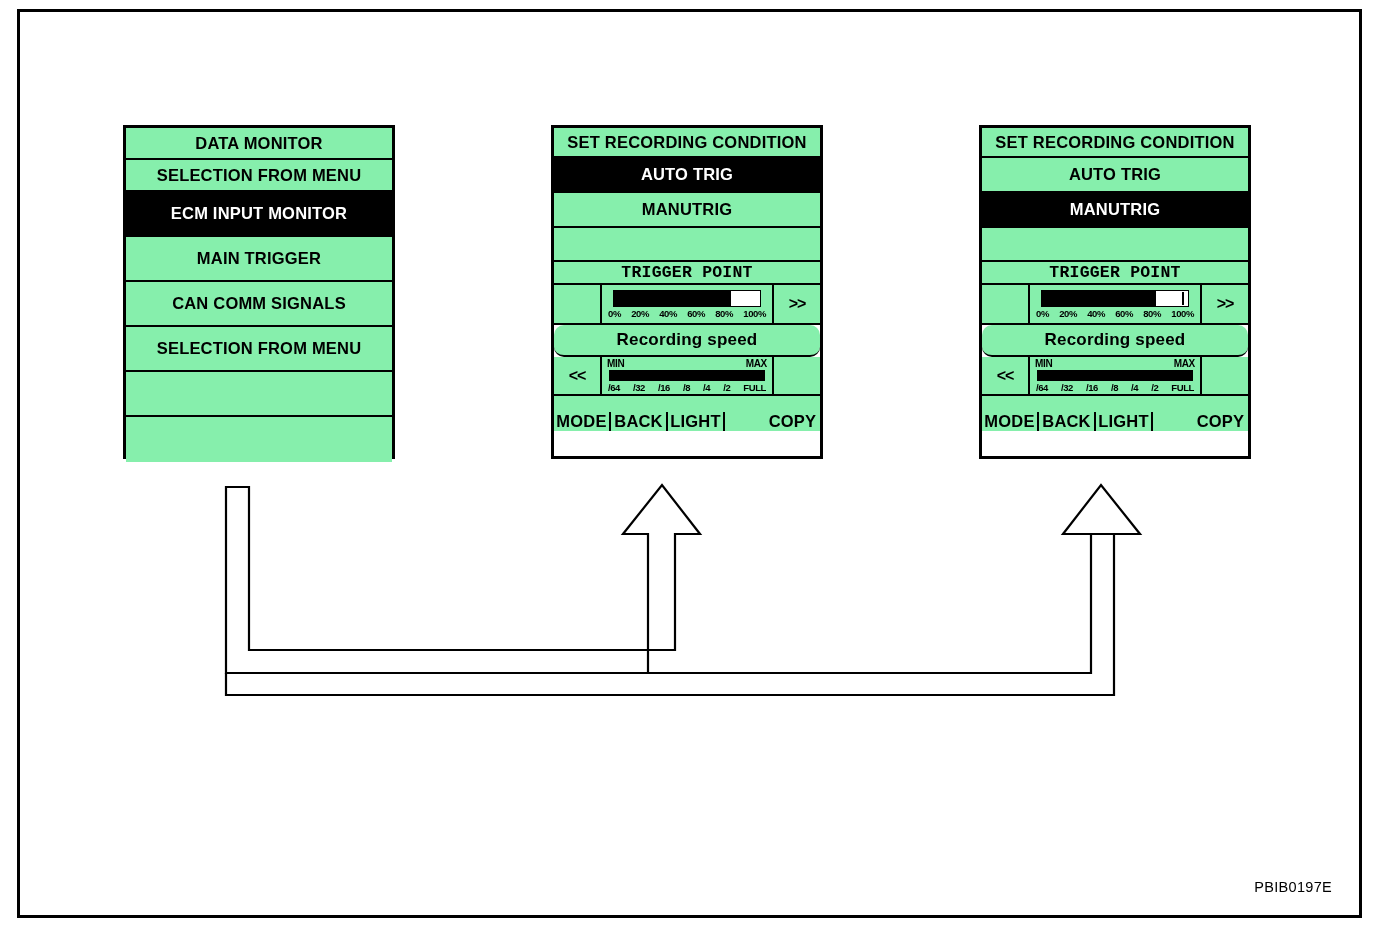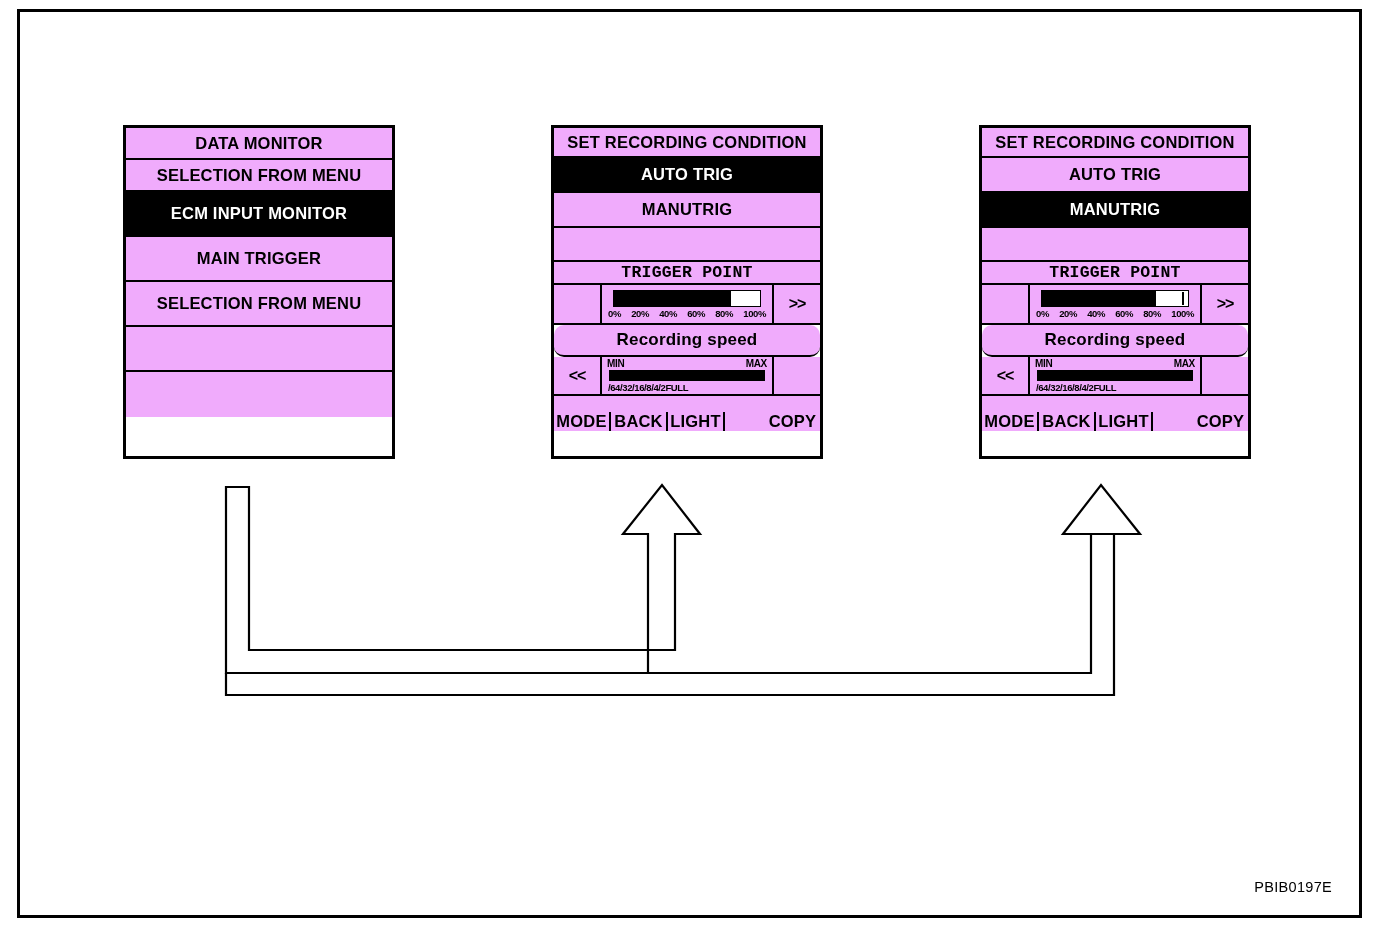--- a/index.html
+++ b/index.html
@@ -37,21 +37,21 @@
   }
   .row {
     border-bottom: 2px solid #000;
     box-sizing: border-box;
     display: flex;
     align-items: center;
     justify-content: center;
     text-align: center;
     font-weight: bold;
     letter-spacing: 0.2px;
-    background: #f0abfc;
+    background: #86efac;
     color: #000;
     overflow: hidden;
     white-space: nowrap;
   }
   .row:last-child { border-bottom: none; }
   .row.inverted {
     background: #000;
     color: #fff;
   }
 
@@ -153,20 +153,21 @@
     background: #fff;
     margin: 1px 2px 0 2px;
   }
   .spd-fill {
     position: absolute;
     left: 0; top: 0; bottom: 0;
     background: #000;
   }
   .spd-scale {
     display: flex;
+    justify-content: space-between;
     font-size: 9.5px;
     font-weight: bold;
     letter-spacing: -0.4px;
     margin-top: 1px;
     padding: 0 1px;
   }
 
   
   .keys { display: flex; width: 100%; height: 100%; align-items: flex-end; }
   .key {
@@ -203,20 +204,21 @@
 </head>
 <body>
 
 <div id="page-frame">
 
   <div class="screen" id="left-screen">
     <div class="row r-short">DATA MONITOR</div>
     <div class="row r-short">SELECTION FROM MENU</div>
     <div class="row r-tall inverted">ECM INPUT MONITOR</div>
     <div class="row r-tall">MAIN TRIGGER</div>
+    <div class="row r-tall">CAN COMM SIGNALS</div>
     <div class="row r-tall">SELECTION FROM MENU</div>
     <div class="row r-tall"></div>
     <div class="row r-tall"></div>
   </div>
 
   <div class="screen rec-screen" id="mid-screen">
 
     <div class="row r-title">SET RECORDING CONDITION</div>
 
     <div class="row r-trig inverted">AUTO TRIG</div>

